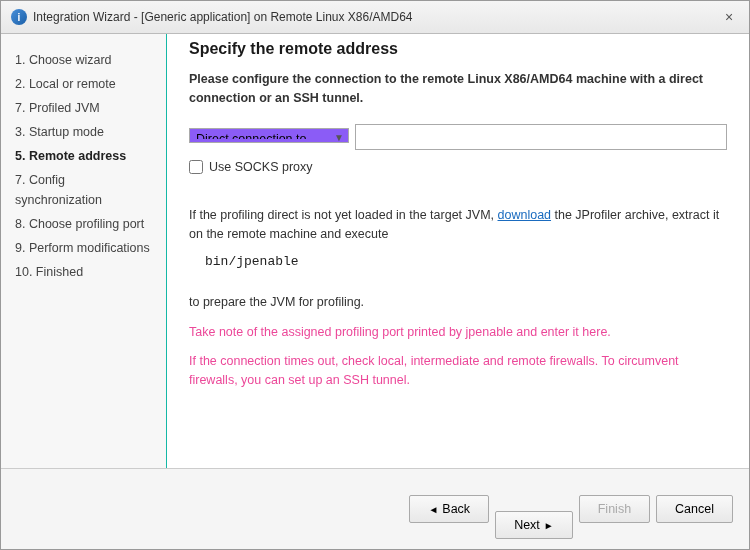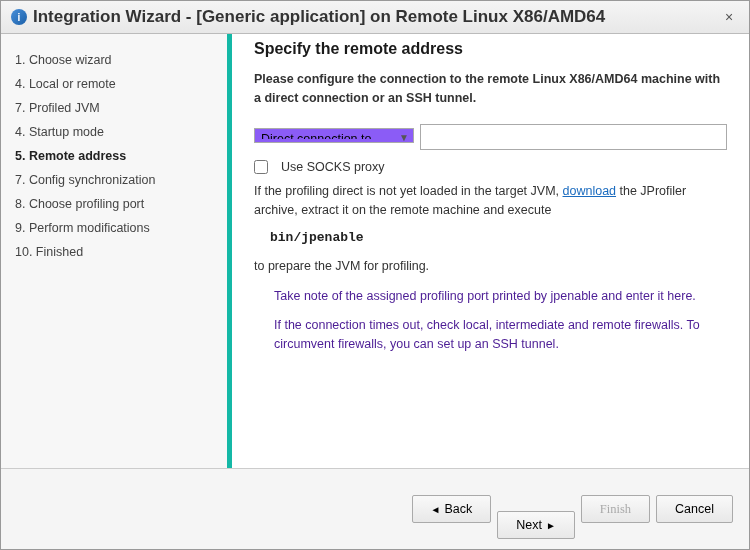--- a/index.html
+++ b/index.html
@@ -42,45 +42,44 @@
       background: linear-gradient(135deg, #4a90d9, #1a5fa8);
       border-radius: 50%;
       display: flex;
       align-items: center;
       justify-content: center;
       color: white;
       font-size: 10px;
       font-weight: bold;
     }
     .title-text {
-      font-size: 17px;
+      font-size: 12px;
       color: #333;
-      font-weight: bold;
     }
     .close-btn {
       width: 20px;
       height: 20px;
       background: none;
       border: none;
       cursor: pointer;
       font-size: 14px;
       color: #555;
       display: flex;
       align-items: center;
       justify-content: center;
     }
     .main-content {
       display: flex;
       flex: 1;
       overflow: hidden;
     }
     .sidebar {
-      width: 231px;
+      width: 166px;
       background: #f7f7f7;
-      border-right: 5px solid #14b8a6;
+      border-right: 1px solid #14b8a6;
       padding: 14px 10px;
       flex-shrink: 0;
     }
     .sidebar-item {
       padding: 2px 4px;
       font-size: 12.5px;
       color: #444;
       line-height: 1.6;
       cursor: default;
     }
@@ -143,22 +142,22 @@
       flex: 1;
       height: 26px;
       border: 1px solid #aaa;
       padding: 3px 6px;
       font-size: 12.5px;
       background: #fff;
     }
     .checkbox-row {
       display: flex;
       align-items: center;
-      gap: 13px;
-      margin-bottom: 8px;
+      gap: 6px;
+      margin-bottom: 32px;
     }
     .checkbox-row input[type="checkbox"] {
       width: 14px;
       height: 14px;
       cursor: pointer;
     }
     .checkbox-label {
       font-size: 12.5px;
       color: #333;
     }
@@ -168,31 +167,30 @@
       color: #333;
       margin-bottom: 10px;
     }
     .info-section a {
       color: #1a6bbf;
       text-decoration: underline;
       cursor: pointer;
     }
     .code-block {
       font-family: 'Courier New', monospace;
-      font-weight: bold;
+      font-weight: normal;
       font-size: 13px;
-      margin: 8px 0 12px 16px;
+      margin: 8px 0 24px 16px;
       color: #222;
     }
     .blue-text {
-      color: #4c1d95;
+      color: #ec4899;
       font-size: 12.5px;
       line-height: 1.55;
       margin-bottom: 10px;
-      margin-left: 20px;
     }
     .footer {
       border-top: 1px solid #ccc;
       background: #f5f5f5;
       padding: 10px 16px;
       display: flex;
       align-items: center;
       justify-content: flex-end;
       gap: 6px;
     }
@@ -204,21 +202,20 @@
       cursor: pointer;
       border-radius: 2px;
       height: 28px;
       display: flex;
       align-items: center;
       gap: 4px;
     }
     .footer-btn:disabled {
       color: #aaa;
       cursor: default;
-      font-family: Liberation Serif, serif;
     }
     .footer-btn.next-btn {
       background: linear-gradient(to bottom, #f9f9f9, #e8e8e8);
       margin-top: 32px;
     }
     .nav-arrow {
       font-size: 10px;
     }
   </style>
 </head>
@@ -232,23 +229,23 @@
       <span class="title-text">Integration Wizard - [Generic application] on Remote Linux X86/AMD64</span>
     </div>
     <button class="close-btn">×</button>
   </div>
 
   <div class="main-content">
 
     <div class="sidebar">
 
     <div class="sidebar-item">1. Choose wizard</div>
-        <div class="sidebar-item">4. Local or remote</div>
+        <div class="sidebar-item">2. Local or remote</div>
         <div class="sidebar-item">7. Profiled JVM</div>
-        <div class="sidebar-item">4. Startup mode</div>
+        <div class="sidebar-item">3. Startup mode</div>
         <div class="sidebar-item active">5. Remote address</div>
         <div class="sidebar-item">7. Config synchronization</div>
         <div class="sidebar-item">8. Choose profiling port</div>
         <div class="sidebar-item">9. Perform modifications</div>
         <div class="sidebar-item">10. Finished</div>
       </div>
 
     <div class="content-area">
       <div class="page-title">Specify the remote address</div>
       <div class="description">Please configure the connection to the remote Linux X86/AMD64 machine with a direct connection or an SSH tunnel.</div>

